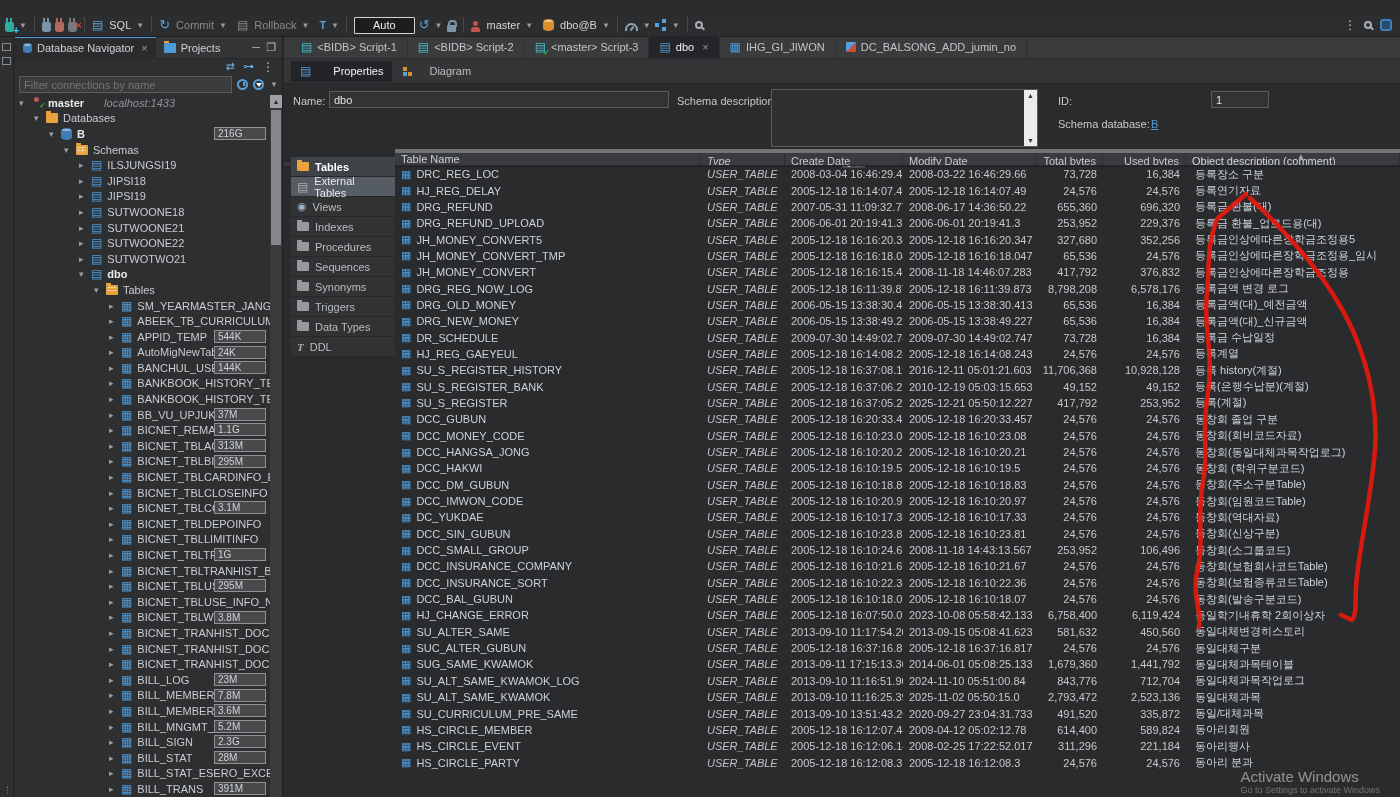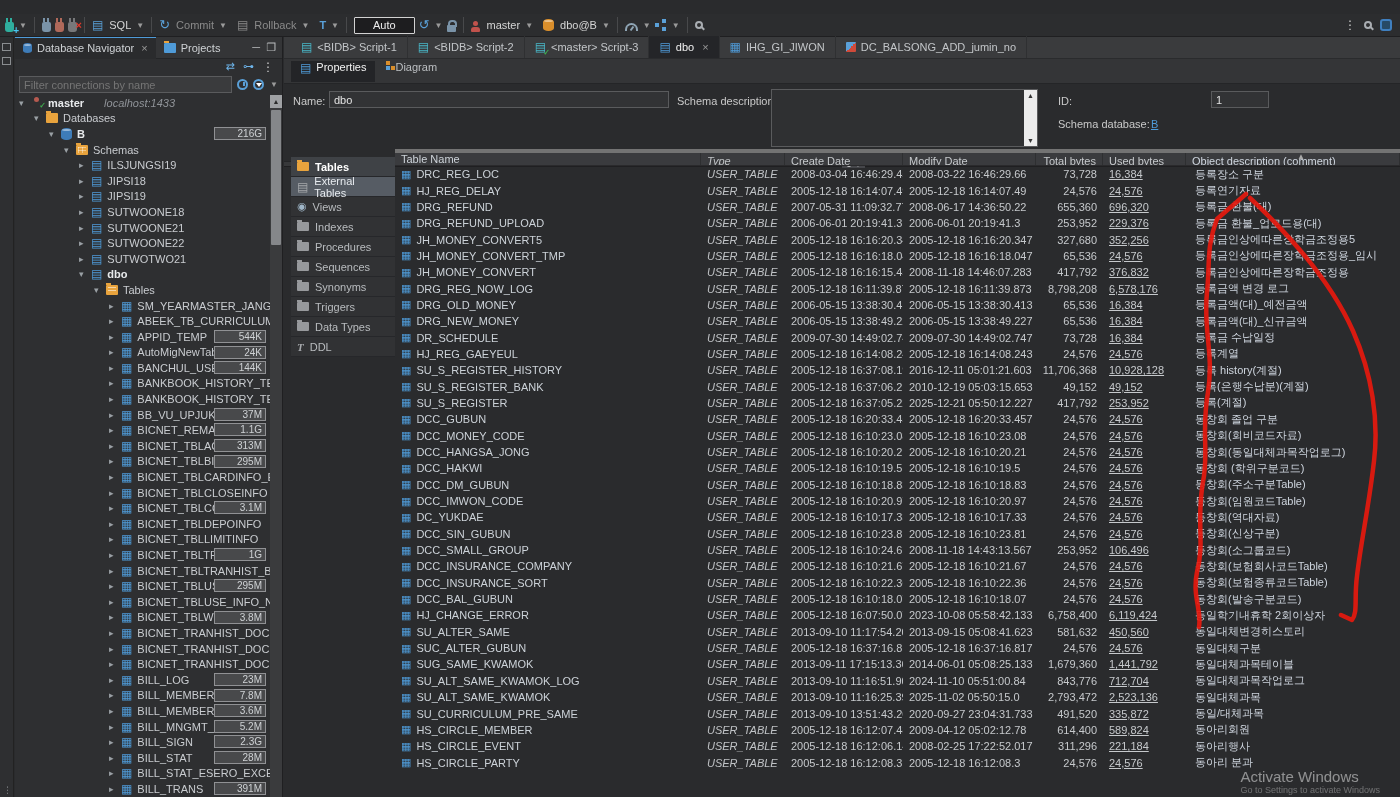--- a/index.html
+++ b/index.html
@@ -61,21 +61,21 @@
   .cicon.fun::after{content:'';position:absolute;left:1px;top:2px;width:0;height:0;border-left:3px solid transparent;border-right:3px solid transparent;border-top:4px solid #fff;}
   .cicon.clk::after{content:'';position:absolute;left:4px;top:1px;width:2px;height:4px;background:#5aa0d8;}
   
   .tree{position:absolute;top:58px;left:0;right:12px;bottom:0;overflow:hidden;}
   .trow{height:15.6px;display:flex;align-items:center;white-space:nowrap;overflow:hidden;position:relative;}
   .twist{width:12px;color:#9aa0a5;font-size:9px;flex:none;}
   .tic2{flex:none;margin-right:5px;display:inline-block;}
   .tlab{color:#c9ccd0;}
   .trow.bold .tlab{font-weight:bold;color:#e8eaec;}
   .thost{color:#8f9398;font-style:italic;margin-left:20px;}
-  .tbadge{position:absolute;right:4px;top:1px;width:52px;height:13px;background:#48494b;border:1px solid #909194;color:#cfd2d5;font-size:10px;text-align:right;padding:0 3px;line-height:12px;}
+  .tbadge{position:absolute;right:4px;top:1px;width:52px;height:13px;background:#48494b;border:1px solid #909194;color:#cfd2d5;font-size:10px;padding:0 3px;line-height:12px;}
   .ti-server{width:12px;height:11px;position:relative;}
   .ti-server::before{content:'';position:absolute;top:0;left:3px;width:5px;height:5px;border-radius:50%;background:#b65a50;}
   .ti-server::after{content:'✓';position:absolute;right:-3px;bottom:-2px;color:#3fae4e;font-size:8px;font-weight:bold;}
   .ti-db-folder{width:12px;height:10px;background:#e8a33d;border-radius:1px;position:relative;}
   .ti-db-folder::before{content:'';position:absolute;top:-2px;left:0;width:5px;height:2px;background:#e8a33d;}
   .ti-database{width:11px;height:12px;border-radius:5px/3px;background:#3e7cb8;position:relative;}
   .ti-database::before{content:'';position:absolute;top:1px;left:1px;right:1px;height:2px;border-radius:50%;background:rgba(255,255,255,.45);}
   .ti-schema-folder{width:12px;height:10px;background:#e8a33d;border-radius:1px;position:relative;}
   .ti-schema-folder::before{content:'';position:absolute;top:-2px;left:0;width:5px;height:2px;background:#e8a33d;}
   .ti-schema-folder::after{content:'';position:absolute;left:2px;top:2px;width:8px;height:6px;background:linear-gradient(#fff6 1px,transparent 1px),linear-gradient(90deg,#fff6 1px,transparent 1px);background-size:4px 3px;}
@@ -94,21 +94,21 @@
   .edtab.active{background:#242528;color:#f0f0f0;}
   .edtab .tclose{color:#9a9a9a;font-size:11px;margin-left:3px;}
   .i-script::before{content:'▤';color:#49b8c9;font-size:12px;}
   .i-script-check{position:relative;}
   .i-script-check::before{content:'▤';color:#49b8c9;font-size:12px;}
   .i-script-check::after{content:'✓';position:absolute;right:-4px;bottom:-3px;color:#3fae4e;font-size:8px;font-weight:bold;}
   .i-schema::before{content:'▤';color:#4f9bd8;font-size:12px;}
   .i-table::before{content:'▦';color:#4f9bd8;font-size:12px;}
   .i-view{width:10px;height:10px;display:inline-block;background:linear-gradient(135deg,#5aa0d8 50%,#d04a3a 50%);border-radius:1px;}
   .subtabs{height:25px;background:#343537;display:flex;align-items:center;padding-left:7px;gap:2px;border-bottom:1px solid #242527;}
-  .subtab{height:21px;display:flex;align-items:flex-start;gap:5px;padding:0 9px;color:#bcbfc2;}
+  .subtab{height:21px;display:flex;align-items:center;gap:22px;padding:0 9px;color:#bcbfc2;}
   .subtab.active{background:#232427;color:#f2f2f2;}
   .i-diagram{display:inline-block;width:4px;height:4px;background:#d98e2b;box-shadow:5px 5px 0 #d98e2b,-0px 5px 0 #5aa0d8;margin-bottom:4px;}
   
   .props{position:relative;height:77px;background:#2a2b2d;}
   .plabel{position:absolute;color:#c9c9c9;}
   .pinput{position:absolute;background:#323335;border:1px solid #5a5b5d;color:#e3e3e3;font-size:11px;height:17px;padding:0 4px;}
   .ptextarea{position:absolute;left:487px;top:5px;width:267px;height:58px;background:#2f3032;border:1px solid #5a5b5d;}
   .ptextarea .vscroll{position:absolute;top:0;right:0;bottom:0;width:13px;background:#ececec;color:#333;font-size:7px;text-align:center;}
   .ptextarea .vscroll .a1{position:absolute;top:2px;left:3px;}
   .ptextarea .vscroll .a2{position:absolute;bottom:2px;left:3px;}
@@ -134,21 +134,21 @@
   .ohead{height:17px;background:#3a3b3e;border-top:4px solid #737373;border-bottom:1px solid #2a2a2c;display:flex;color:#bdbfc2;position:relative;}
   .ohead .hc{padding:2px 6px;border-right:1px solid #2e2f31;overflow:hidden;white-space:nowrap;}
   .sortmark{position:absolute;left:902px;top:-1px;color:#aaa;font-size:8px;}
   .orow{height:16.35px;display:flex;align-items:center;white-space:nowrap;}
   .c{padding:0 6px;overflow:hidden;flex:none;}
   .w-name{width:306px;display:flex;align-items:center;gap:5px;color:#ccd2d8;}
   .w-type{width:84px;color:#c0c3c6;font-style:italic;}
   .w-cdate{width:118px;color:#c6c9cc;}
   .w-mdate{width:133px;color:#c6c9cc;}
   .w-total{width:67px;text-align:right;color:#c6c9cc;}
-  .w-used{width:83px;text-align:left;color:#c6c9cc;text-decoration:underline;}
+  .w-used{width:83px;text-align:right;color:#c6c9cc;}
   .w-cmt{flex:1;color:#ced5de;padding-left:9px;}
   .rowicon::before{content:'▦';color:#4f9bd8;font-size:11px;}
   
   .annot{position:absolute;inset:0;pointer-events:none;z-index:50;}
   .watermark{position:absolute;right:20px;bottom:2px;text-align:left;z-index:40;pointer-events:none;}
   .watermark .l1{color:rgba(255,255,255,.48);font-size:15px;}
   .watermark .l2{color:rgba(255,255,255,.32);font-size:9px;}
 </style>
 </head>
 <body>

